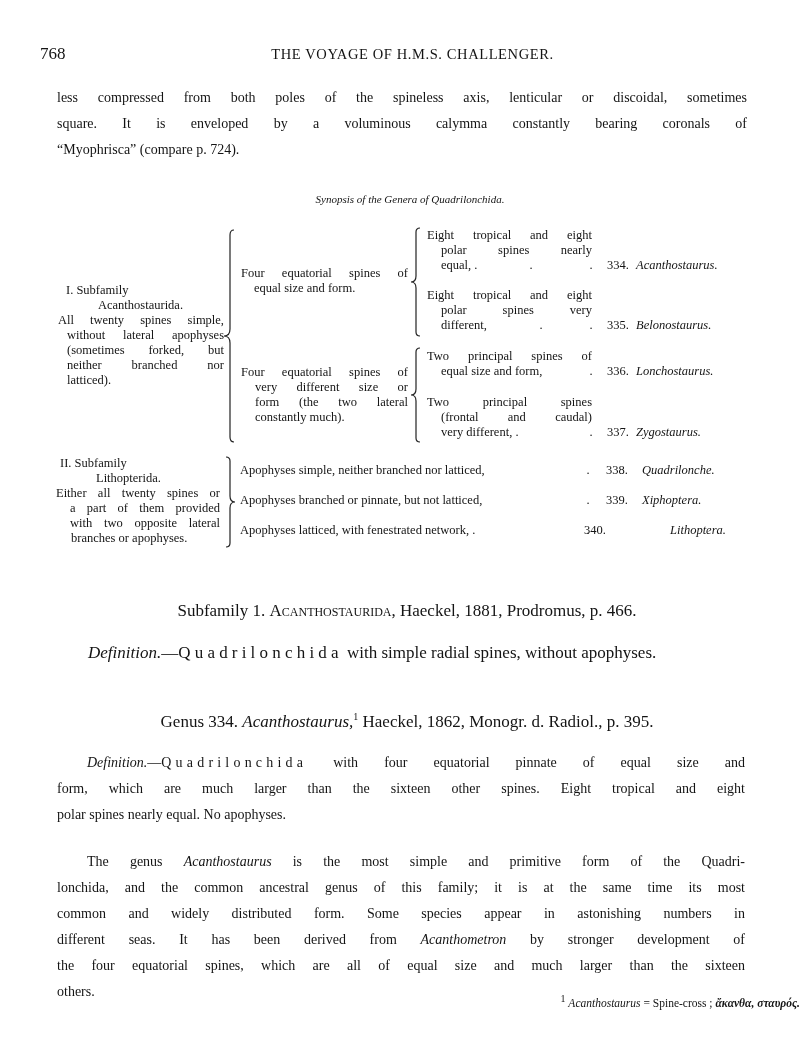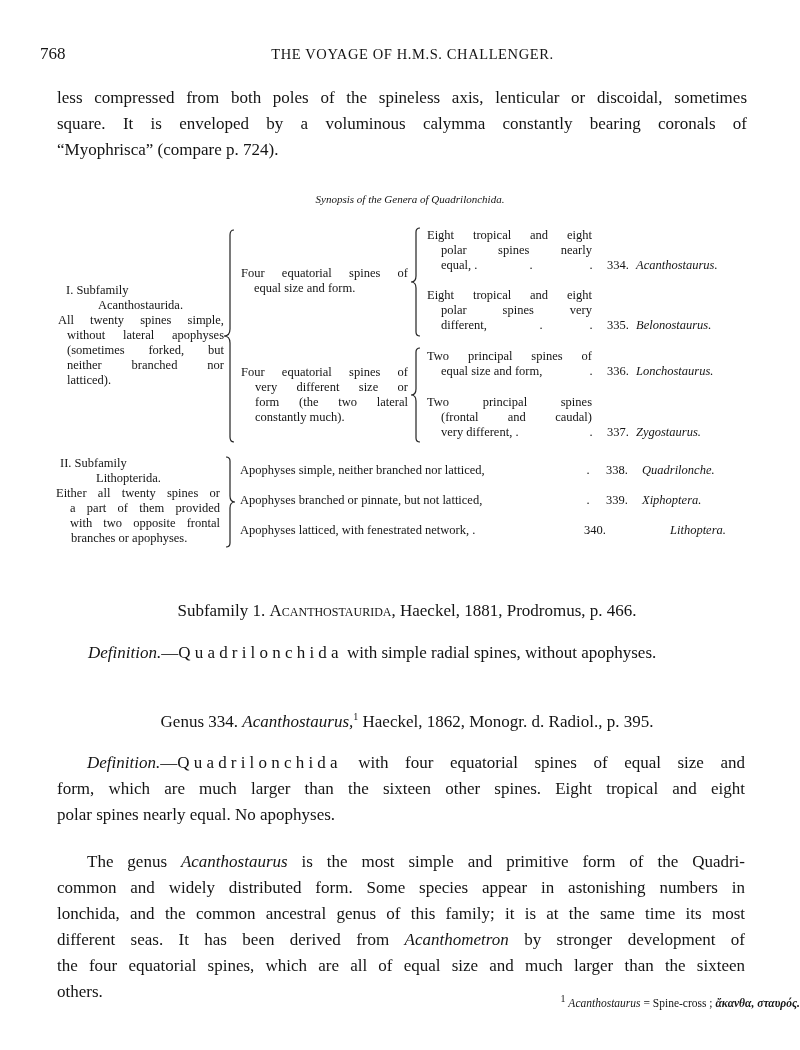--- a/index.html
+++ b/index.html
@@ -5,21 +5,21 @@
   html, body { margin: 0; padding: 0; background: #ffffff; }
   body {
     width: 800px; height: 1050px; position: relative; overflow: hidden;
     font-family: "Liberation Serif", "DejaVu Serif", serif;
     color: #141414;
   }
   .abs { position: absolute; }
   .header-num { left: 40px; top: 44px; font-size: 17px; }
   .header-title { left: 0; width: 800px; top: 46px; text-align: center; font-size: 14.5px; letter-spacing: 0.6px; padding-left: 25px; box-sizing: border-box; }
 
-  .para { left: 57px; width: 690px; font-size: 17px; line-height: 26px; text-align: justify; }
+  .para { left: 57px; width: 690px; font-size: 14px; line-height: 26px; text-align: justify; }
   .justify-line { text-align: justify; text-align-last: justify; display: block; }
   .indent { text-indent: 30px; }
 
   .syn-title { left: 0; width: 800px; top: 193px; text-align: center; font-size: 11px; font-style: italic; padding-left: 20px; box-sizing: border-box; }
 
   .syn { font-size: 12.5px; line-height: 15px; }
   .syn .j { text-align: justify; text-align-last: justify; }
   .genus-name { font-style: italic; }
   .dot { display: inline-block; width: 12px; text-align: center; }
 
@@ -139,21 +139,21 @@
   <div class="abs" style="left:607px; top:425px;">
     <span>337.</span>
     <span class="genus-name" style="margin-left:4px;">Zygostaurus.</span>
   </div>
 
   <div class="abs" style="left:56px; top:456px; width:164px;">
     <div style="padding-left:4px;">II. Subfamily</div>
     <div style="padding-left:40px;">Lithopterida.</div>
     <div class="j">Either all twenty spines or</div>
     <div class="j" style="padding-left:14px;">a part of them provided</div>
-    <div class="j" style="padding-left:14px;">with two opposite frontal</div>
+    <div class="j" style="padding-left:14px;">with two opposite lateral</div>
     <div style="padding-left:15px;">branches or apophyses.</div>
   </div>
 
   <div class="brace" style="left:224px; top:456px;">
     <svg width="12" height="92" viewBox="0 0 12 92">
       <path d="M2 1 Q6 1 6 5 L6 40 Q6 46 11 46 Q6 46 6 52 L6 87 Q6 91 2 91" fill="none" stroke="#222" stroke-width="1.2"></path>
     </svg>
   </div>
 
   <div class="abs" style="left:240px; top:463px; width:540px;">
@@ -182,29 +182,29 @@
 
 <div class="abs" style="left:88px; top:643px; font-size:17px;">
   <i>Definition.</i><span>—</span><span class="spaced">Quadrilonchida</span><span> with simple radial spines, without apophyses.</span>
 </div>
 
 <div class="abs center-line" style="top:711px; padding-left:14px; box-sizing:border-box;">
   <span>Genus 334. </span><i>Acanthostaurus,</i><sup>1</sup><span> Haeckel, 1862, Monogr. d. Radiol., p. 395.</span>
 </div>
 
 <div class="abs para" style="top:750px; width:688px;">
-  <span class="justify-line indent"><i>Definition.</i><span>—</span><span class="spaced">Quadrilonchida</span><span> with four equatorial spines of equal size and</span></span>
+  <span class="justify-line indent"><i>Definition.</i><span>—</span><span class="spaced">Quadrilonchida</span><span> with four equatorial pinnate of equal size and</span></span>
   <span class="justify-line">form, which are much larger than the sixteen other spines.  Eight tropical and eight</span>
   <span style="display:block;">polar spines nearly equal.  No apophyses.</span>
 </div>
 
 <div class="abs para" style="top:849px; width:688px;">
   <span class="justify-line indent"><span>The genus </span><i>Acanthostaurus</i><span> is the most simple and primitive form of the Quadri-</span></span>
+  <span class="justify-line">lonchida, and the common ancestral genus of this family; it is at the same time its most</span>
   <span class="justify-line">common and widely distributed form.  Some species appear in astonishing numbers in</span>
-  <span class="justify-line">lonchida, and the common ancestral genus of this family; it is at the same time its most</span>
   <span class="justify-line"><span>different seas.  It has been derived from </span><i>Acanthometron</i><span> by stronger development of</span></span>
   <span class="justify-line">the four equatorial spines, which are all of equal size and much larger than the sixteen</span>
   <span style="display:block;">others.</span>
 </div>
 
 <div class="abs footnote">
   <sup>1</sup>
   <i>Acanthostaurus</i><span> = Spine-cross ; </span><b><i>ἄκανθα, σταυρός.</i></b>
 </div>
 

